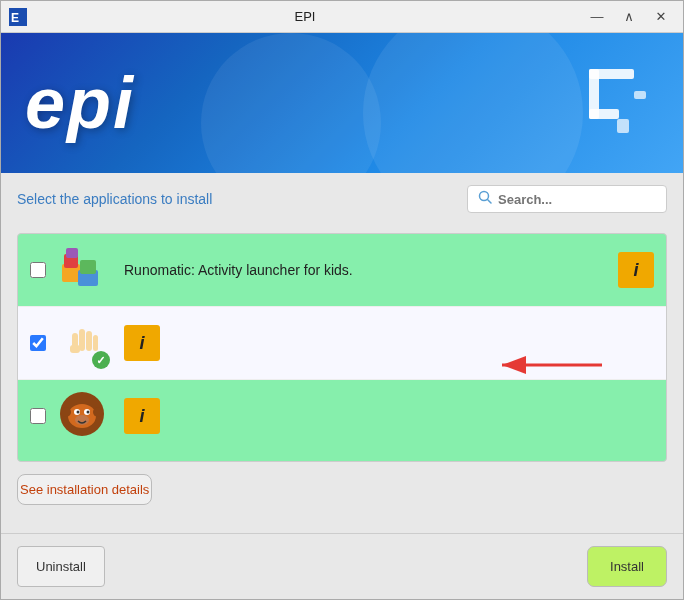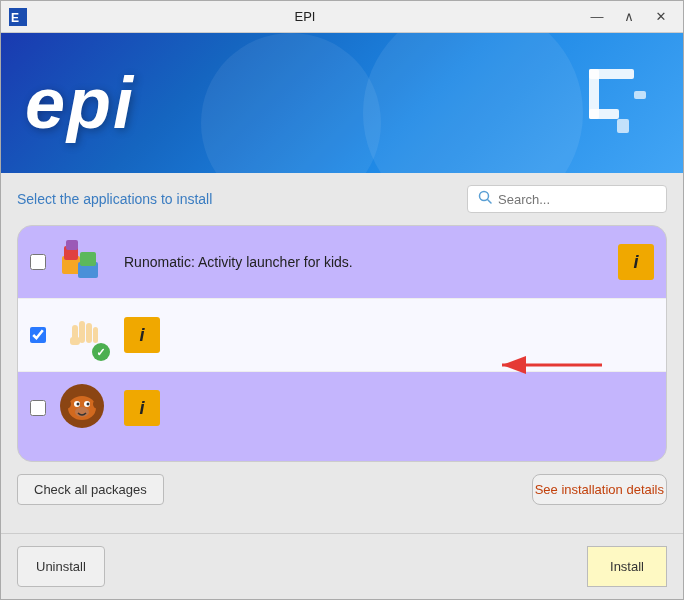--- a/index.html
+++ b/index.html
@@ -139,29 +139,31 @@
       margin-right: 6px;
       color: #5a9fd4;
     }
     .search-input {
       border: none;
       outline: none;
       font-size: 13px;
       color: #0f766e;
       width: 100%;
       background: transparent;
+      font-weight: bold;
     }
 
     
     .package-list {
-      background: #c4b5fd;
+      background: #86efac;
       border: 1px solid #ccc;
-      border-radius: 15px;
+      border-radius: 4px;
       flex: 1;
       overflow-y: auto;
+      margin-top: 8px;
     }
     .package-item {
       display: flex;
       align-items: center;
       padding: 10px 12px;
       border-bottom: 1px solid #eee;
       min-height: 68px;
     }
     .package-item:last-child { border-bottom: none; }
     .package-item.checked {
@@ -258,23 +260,23 @@
       padding: 8px 18px;
       background: #f0f0f0;
       border: 1px solid #bbb;
       border-radius: 4px;
       cursor: pointer;
       font-size: 13px;
       color: #333;
     }
     .btn-install {
       padding: 12px 22px;
-      background: #fef9c3;
+      background: #bef264;
       border: 1px solid #bbb;
-      border-radius: 0;
+      border-radius: 7px;
       cursor: pointer;
       font-size: 13px;
       color: #333;
     }
 
     .package-list-wrapper {
       position: relative;
       flex: 1;
       display: flex;
       flex-direction: column;
@@ -403,21 +405,20 @@
 
             <path d="M20 31 Q24 35 28 31" stroke="#333" stroke-width="1.5" fill="none"></path>
           </svg>
         </div>
         <button class="info-btn">i</button>
       </div>
 
     </div>
 
     <div class="actions-row">
-      <button class="btn-check-all">Check all packages</button>
       <button class="btn-see-details">See installation details</button>
     </div>
   </div>
 
 </div>
 
 <div class="bottom-row">
   <button class="btn-uninstall">Uninstall</button>
   <button class="btn-install">Install</button>
 </div>

